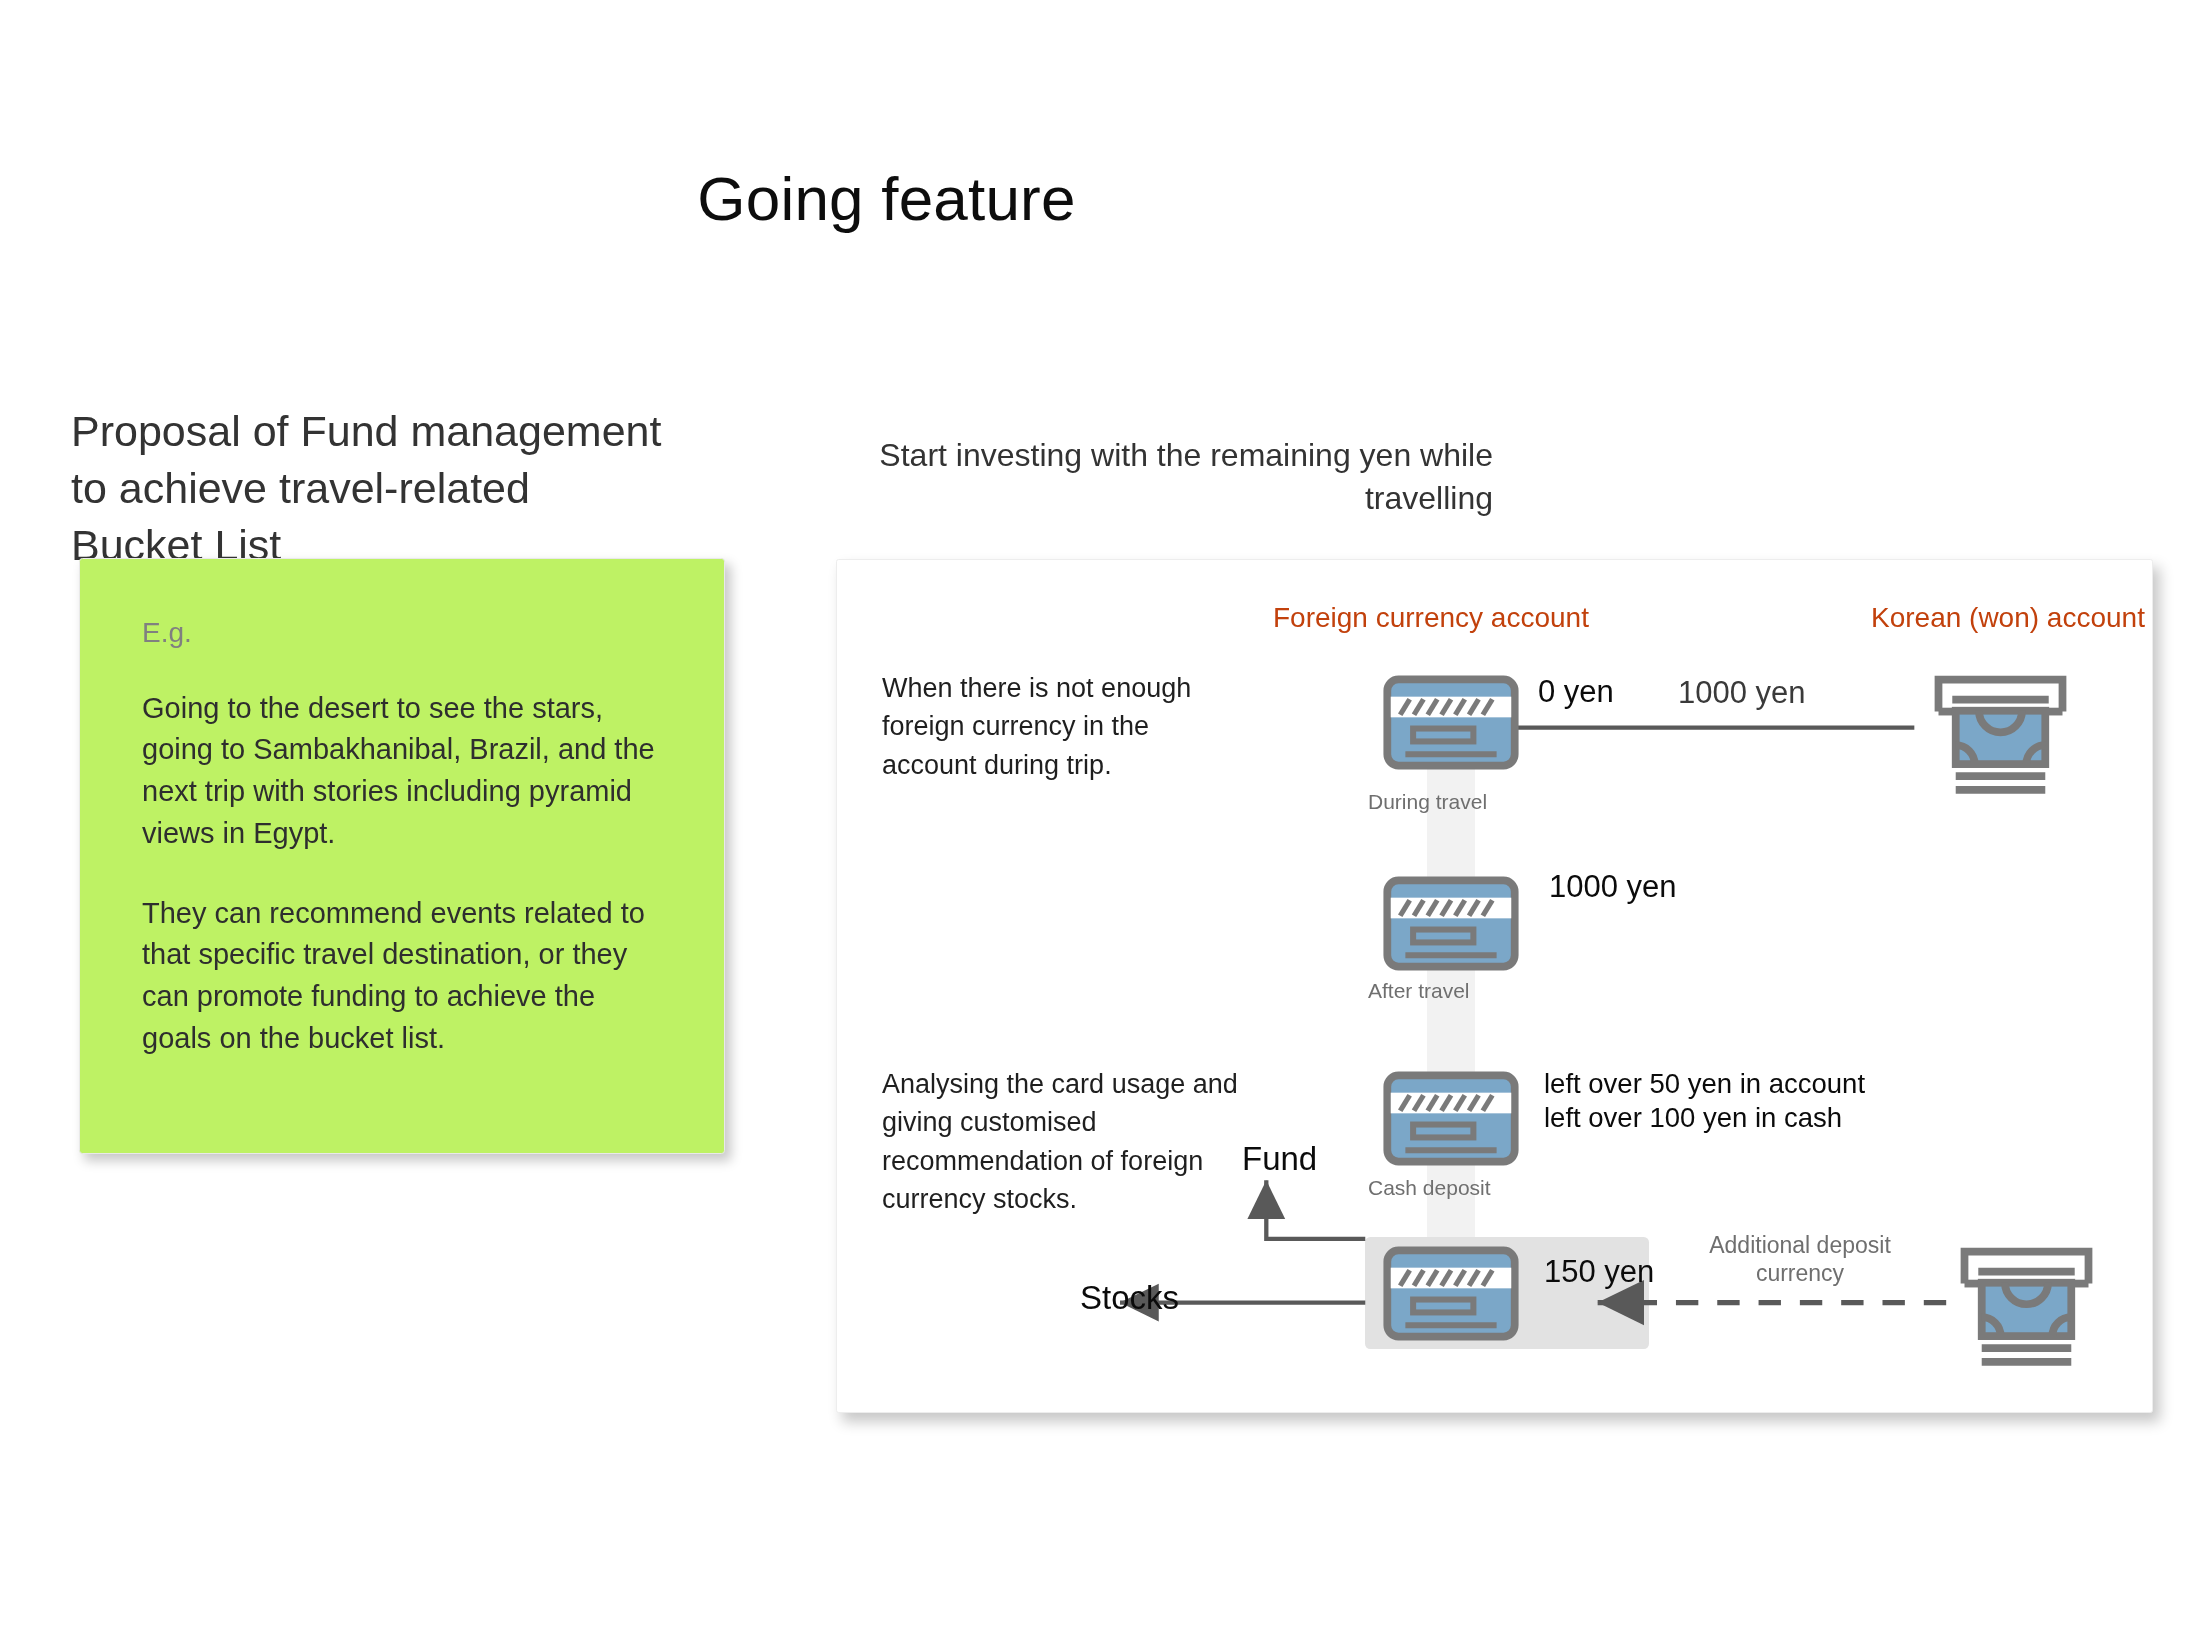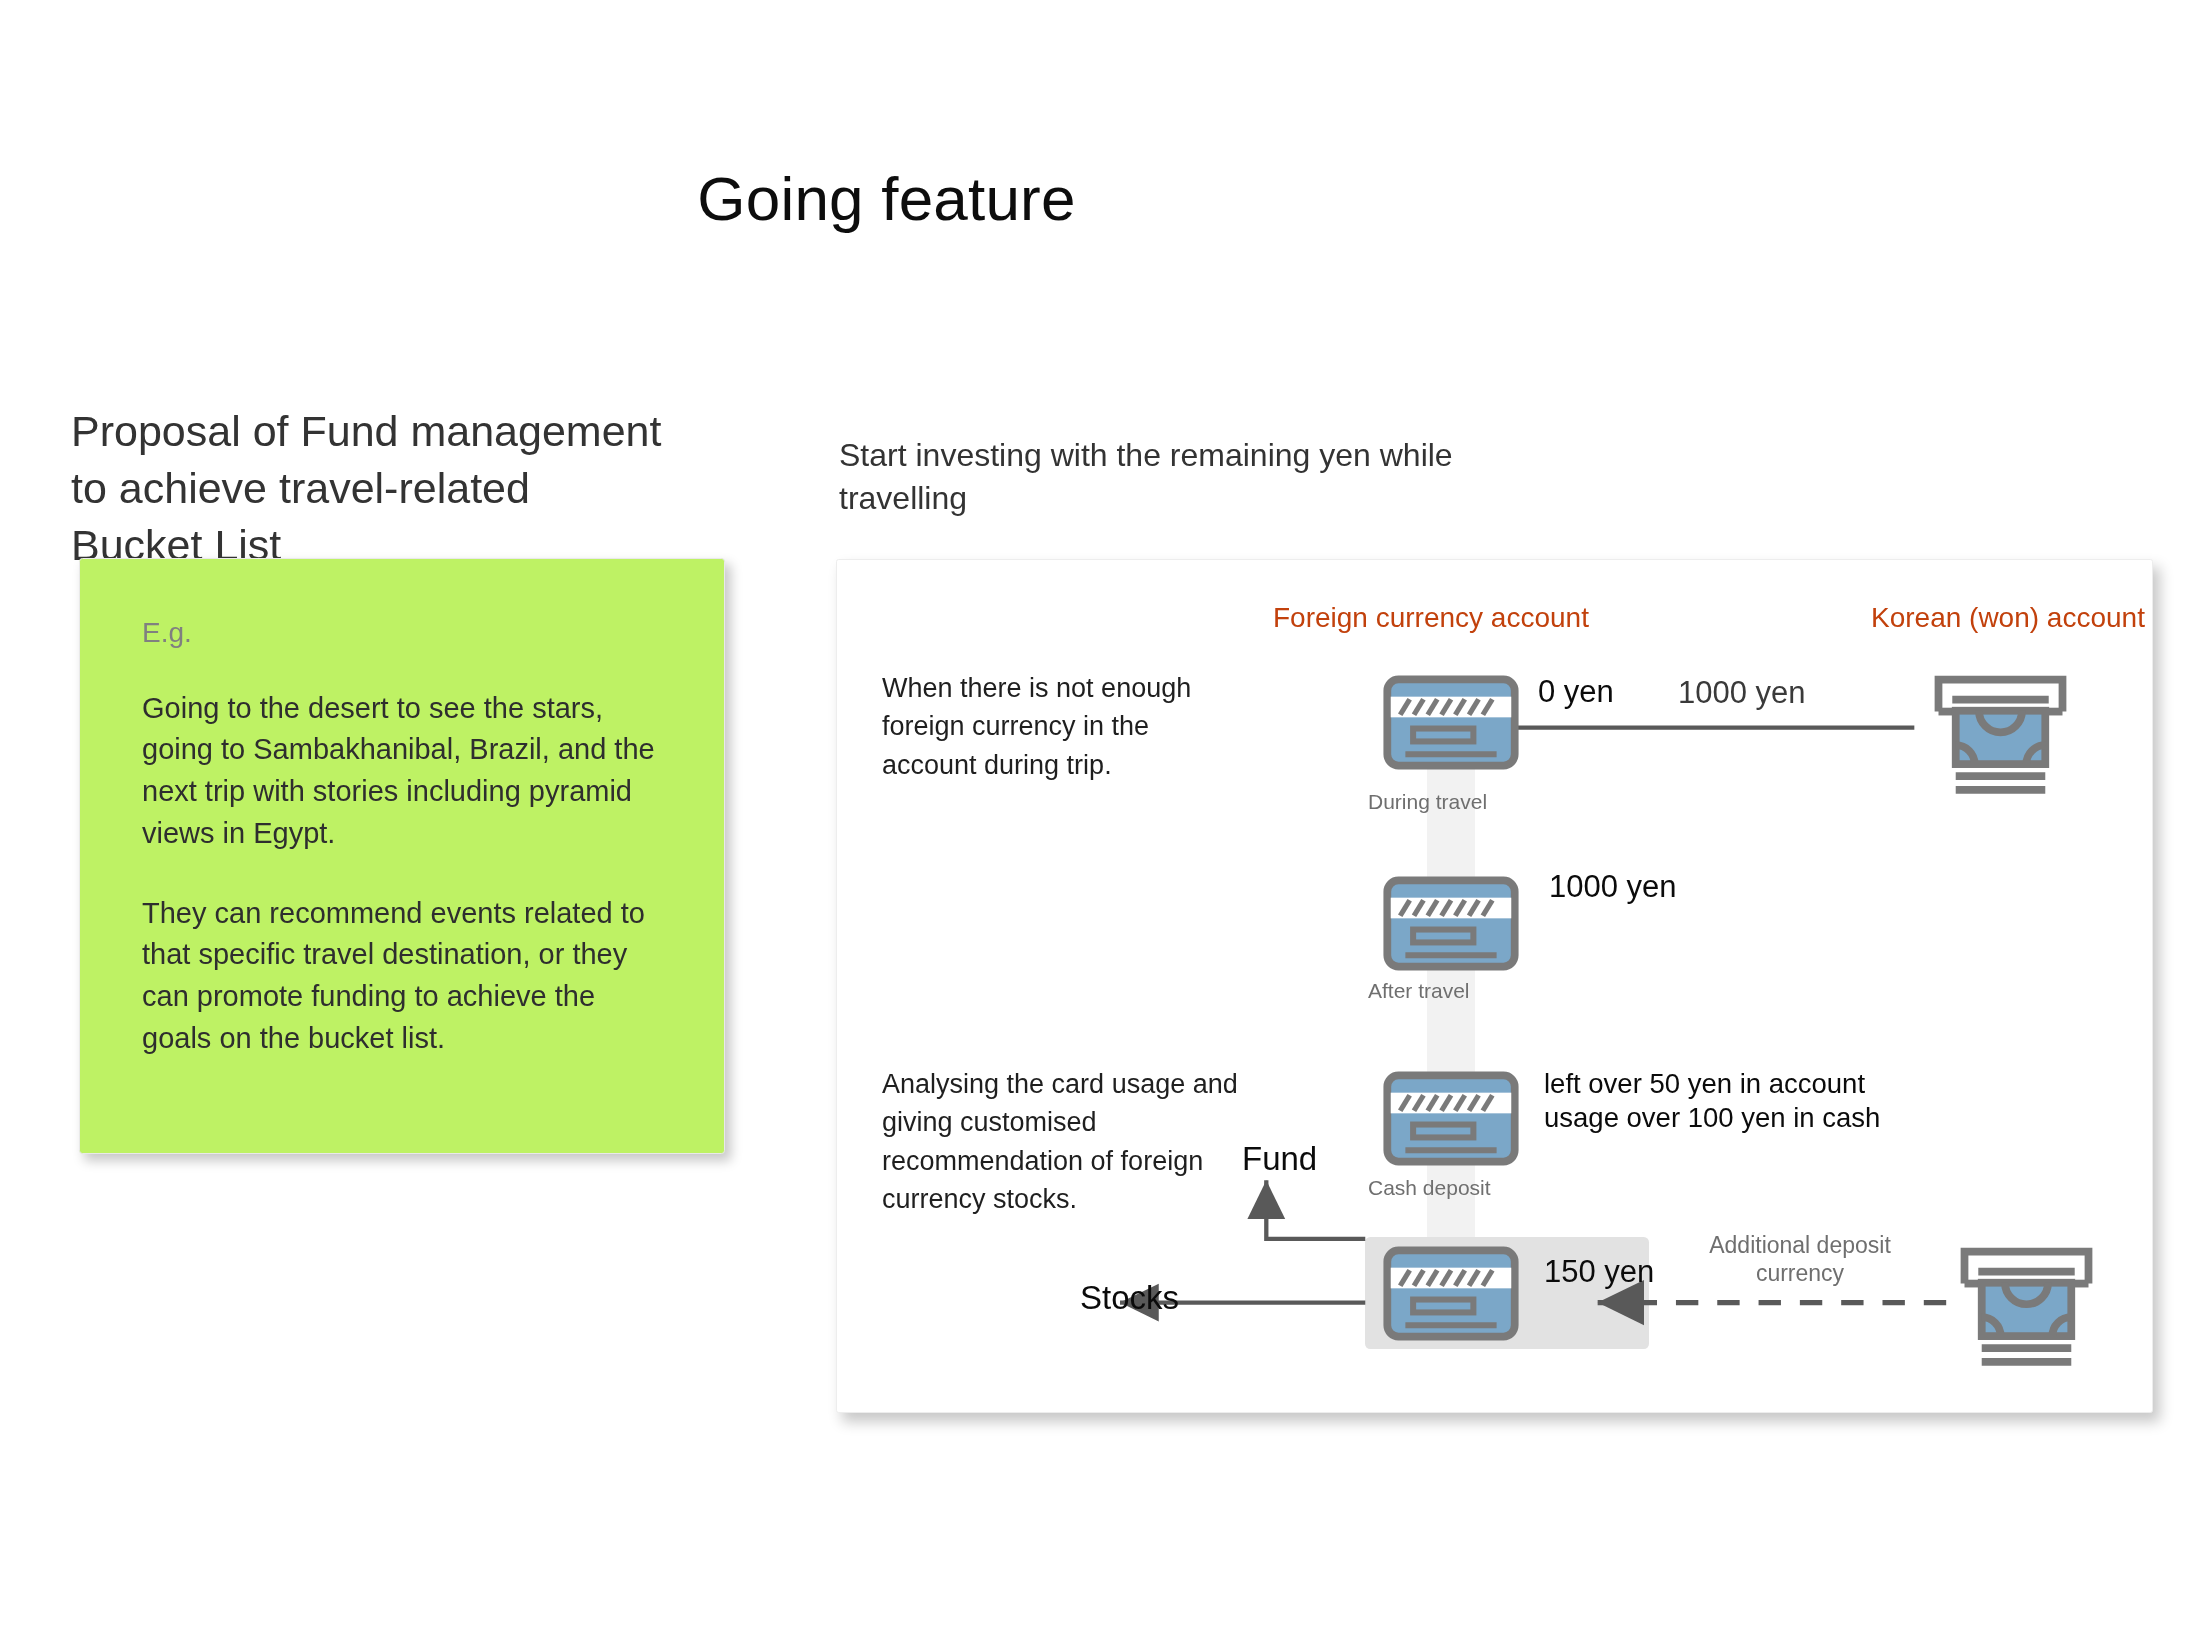--- a/index.html
+++ b/index.html
@@ -40,21 +40,21 @@
   #eg-label{font-size:28px;color:#808080;line-height:1.2;}
   .card-para{
     font-size:29px;line-height:1.44;color:#2e2e2e;
     margin-top:38px;
   }
 
   
   #right-heading{
     left:839px;top:434px;width:654px;
     font-size:32px;line-height:1.33;
-    color:#333333;font-weight:400;
+    color:#333333;font-weight:400;text-align:right;
   }
   #diagram-panel{
     left:836px;top:559px;width:1315px;height:852px;
     background:#ffffff;
     border:0.9px solid #ededed;
     border-radius:2.6px;
     box-shadow:6.9px 8.6px 13.8px rgba(0,0,0,.22);
   }
 
   
@@ -263,21 +263,21 @@
   <line x1="38" y1="138" x2="142" y2="138" stroke="#7A7A7A" stroke-width="9"></line>
 </svg>
 
 <div class="abs amount" id="amt-0yen">0 yen</div>
 <div class="abs amount" id="amt-1000-transfer">1000 yen</div>
 <div class="abs amount" id="amt-1000">1000 yen</div>
 <div class="abs amount" id="amt-150">150 yen</div>
 
 <div class="abs" id="leftover-box">
   <div class="leftover">left over 50 yen in account</div>
-  <div class="leftover">usage over 100 yen in cash</div>
+  <div class="leftover">left over 100 yen in cash</div>
 </div>
 
 <div class="abs step-label" id="step-during">During travel</div>
 <div class="abs step-label" id="step-after">After travel</div>
 <div class="abs step-label" id="step-cash">Cash deposit</div>
 
 <div class="abs" id="label-fund">Fund</div>
 <div class="abs" id="label-stocks">Stocks</div>
 
 <div class="abs" id="note-additional">Additional deposit currency</div>

